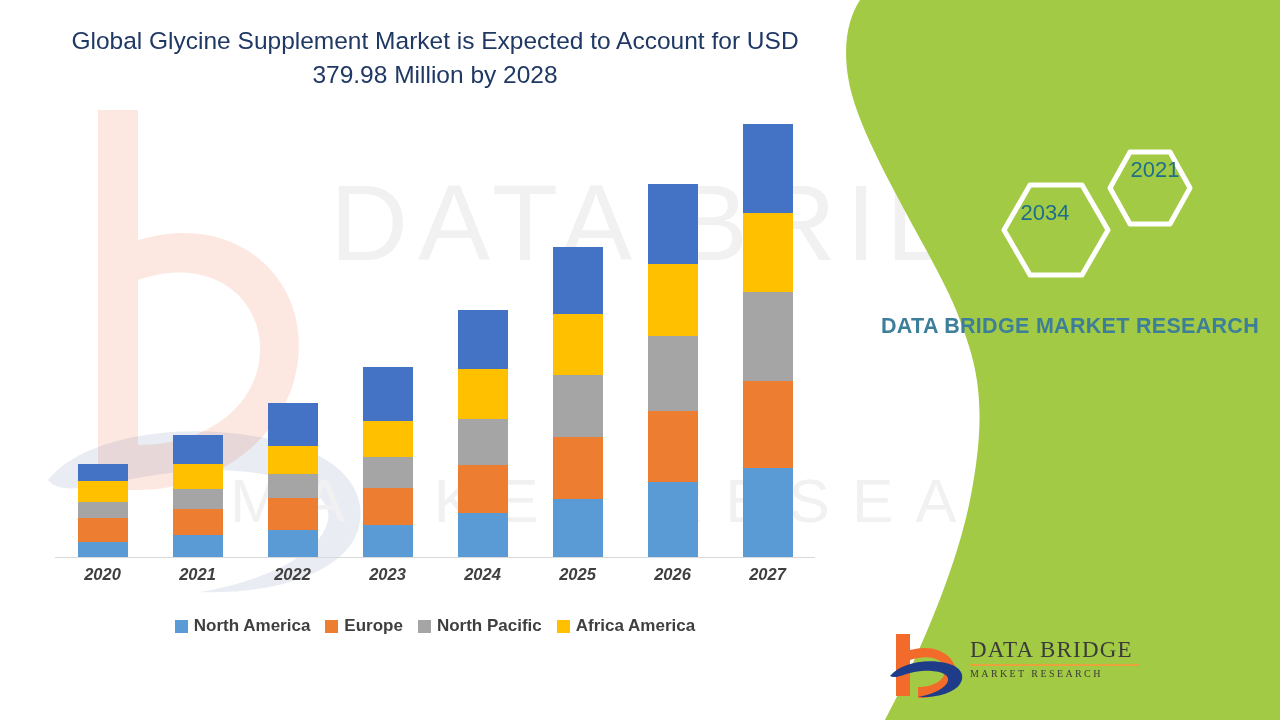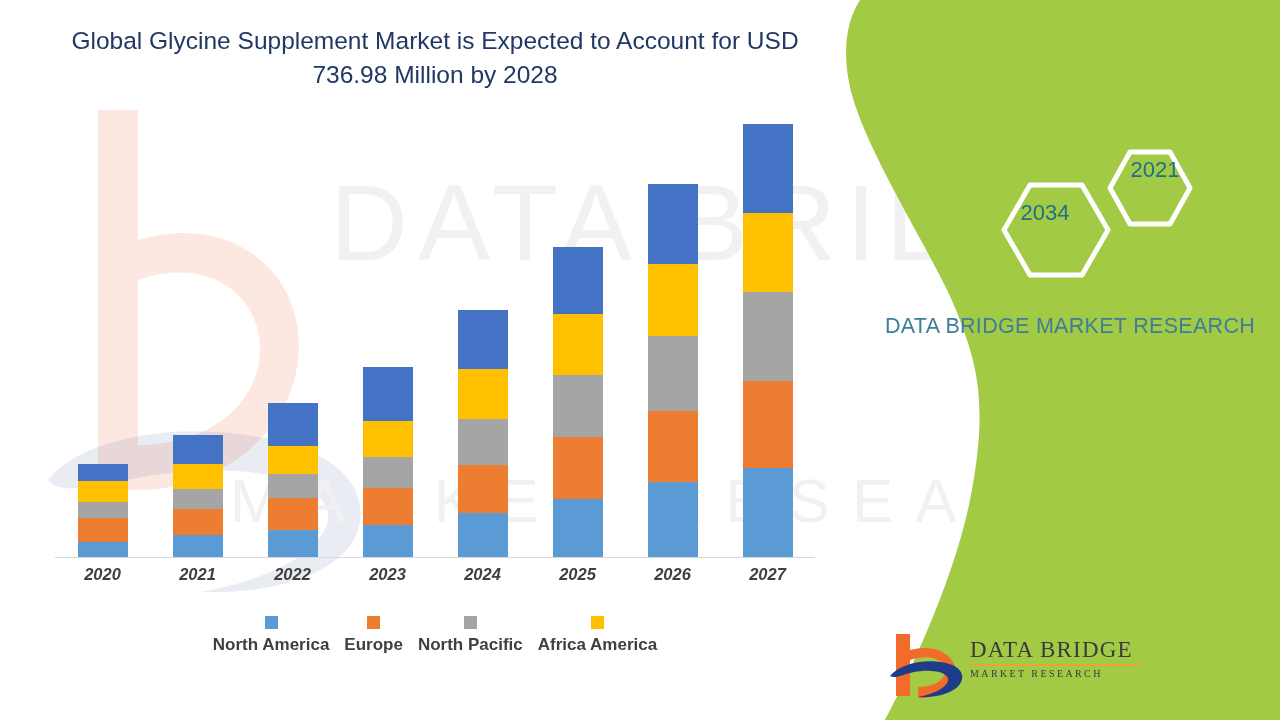--- a/index.html
+++ b/index.html
@@ -152,21 +152,20 @@
     justify-content: center;
     align-items: center;
     gap: 15px;
     flex-wrap: nowrap;
   }
   .legend-item {
     display: flex;
     align-items: center;
     gap: 6px;
     white-space: nowrap;
-    flex-direction: column;
   }
   .legend-swatch {
     width: 13px;
     height: 13px;
     flex: none;
   }
   .legend-label {
     font-size: 17px;
     font-weight: bold;
     color: #3f3f3f;
@@ -228,21 +227,21 @@
   }
   .brand-text {
     position: absolute;
     left: 45px;
     top: 310px;
     width: 390px;
     text-align: center;
     font-size: 21.5px;
     line-height: 32px;
     color: #3D7E9A;
-    font-weight: 400;
+    font-weight: 700;
     letter-spacing: 0.3px;
   }
   .logo-box {
     position: absolute;
     left: 58px;
     top: 630px;
     width: 250px;
     height: 72px;
   }
   .logo-mark {
@@ -291,21 +290,21 @@
     </svg>
     <svg class="wm-b-blue" viewBox="0 0 330 290">
       <path d="M8 60 C40 20 130 0 225 18 C300 32 330 70 318 110 C306 150 240 175 160 172 C230 160 282 132 288 100 C294 64 220 44 140 52 C70 59 24 80 8 60 Z" fill="#2F4F96"></path>
     </svg>
     <div class="wm-text wm-data">DATA BRIDGE</div>
     <div class="wm-text wm-research">MARKET RESEARCH</div>
   </div>
 
   <div class="chart-pane">
 
-    <div class="chart-title">Global Glycine Supplement Market is Expected to Account for USD 736.98 Million by 2028</div>
+    <div class="chart-title">Global Glycine Supplement Market is Expected to Account for USD 379.98 Million by 2028</div>
 
     <div class="plot">
       <div class="bars-row" id="bars-row">
           <div class="bar-slot">
             <div class="bar-stack">
               <div class="seg" style="background: rgb(91, 155, 213); height: 15.2921px;"></div>
               <div class="seg" style="background: rgb(237, 125, 49); height: 23.5263px;"></div>
               <div class="seg" style="background: rgb(165, 165, 165); height: 16.4684px;"></div>
               <div class="seg" style="background: rgb(255, 192, 0); height: 21.1737px;"></div>
               <div class="seg" style="background: rgb(68, 114, 196); height: 16.4684px;"></div>

